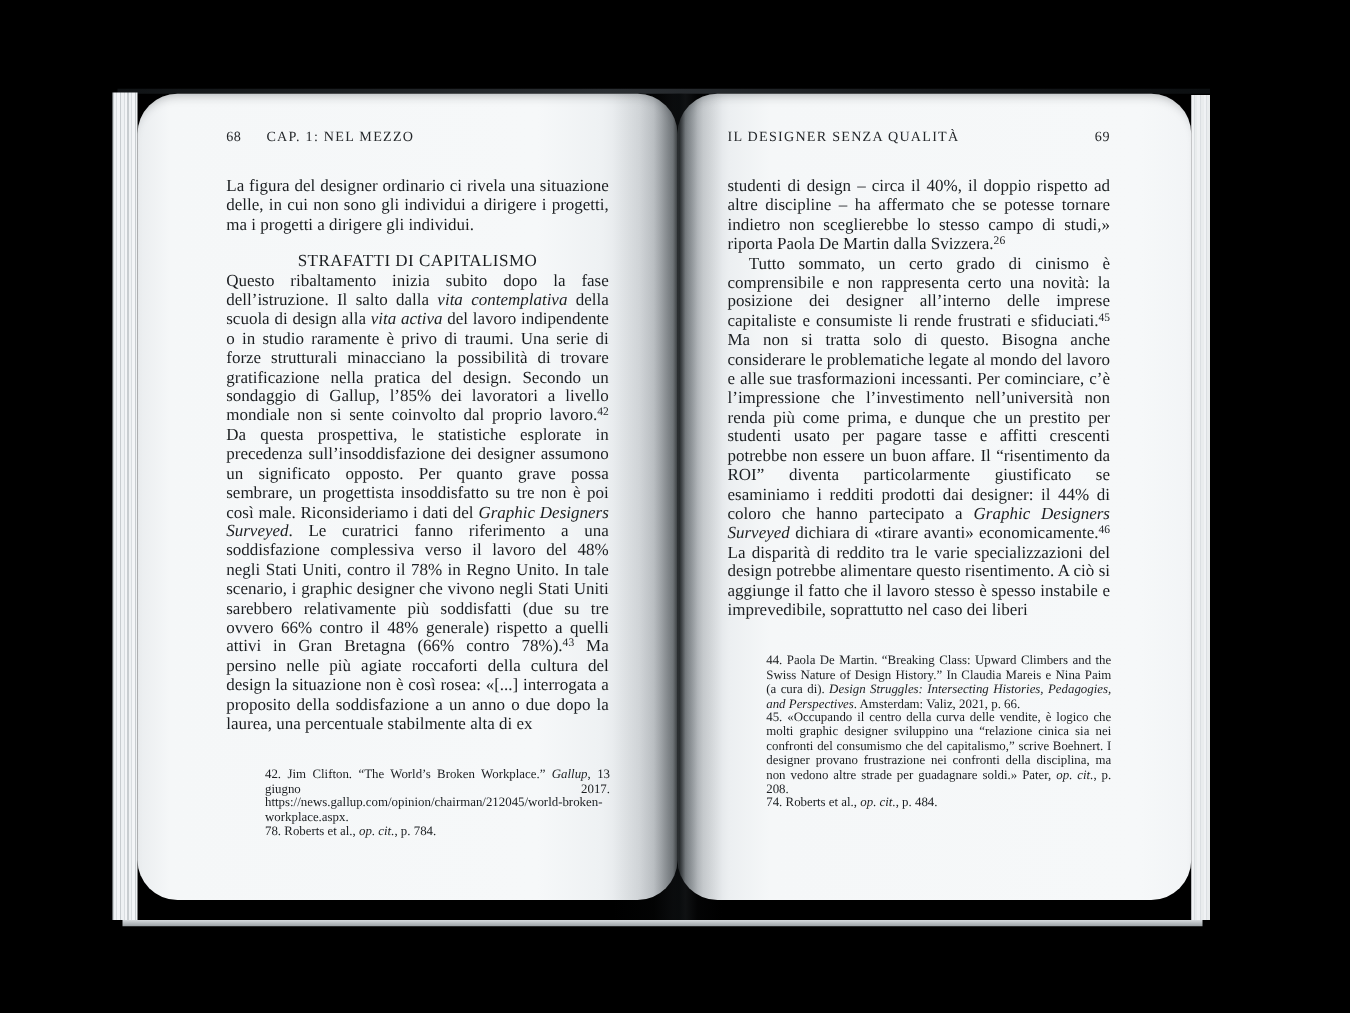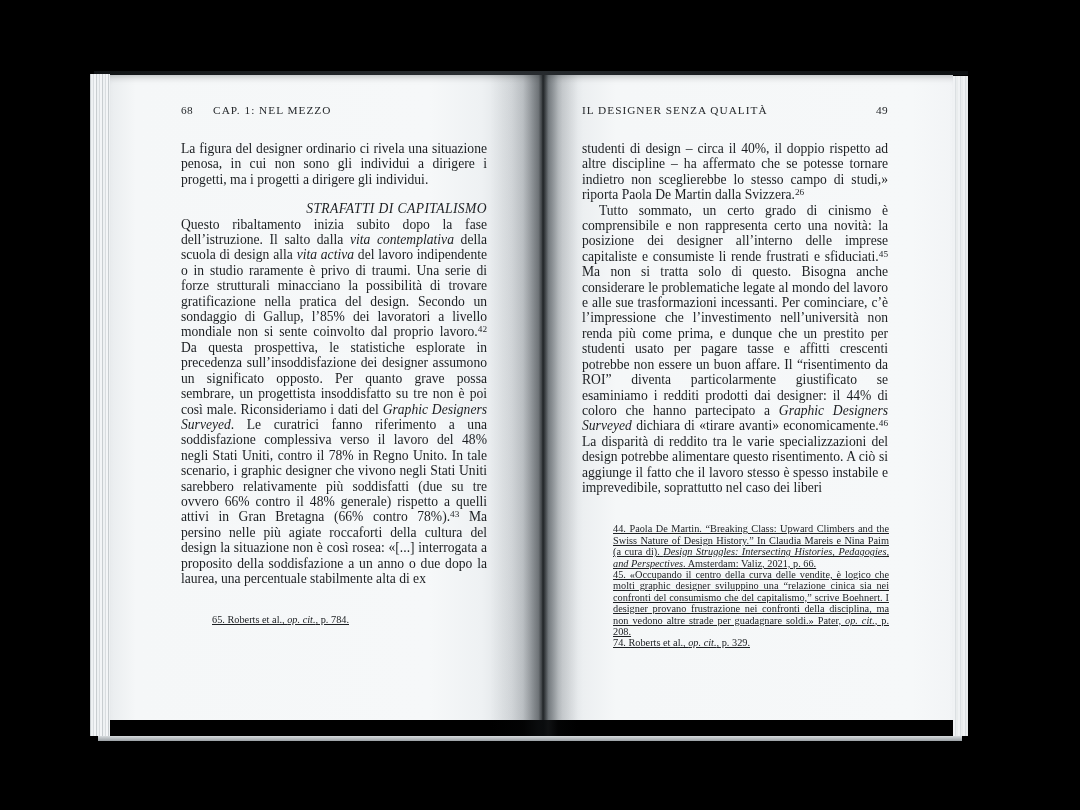--- a/index.html
+++ b/index.html
@@ -11,80 +11,81 @@
        background:linear-gradient(90deg,#101315,#2b2f33 45%,#191c1f 70%,#0c0f11);}
 
   .edge-left{position:absolute;left:0;top:3px;bottom:5px;width:20px;
        background:repeating-linear-gradient(90deg,#c8cdd0 0 1px,#eef1f3 1px 3px,#d9dde0 3px 4px,#f3f5f7 4px 6px);}
   .edge-right{position:absolute;right:0;top:5px;bottom:5px;width:15px;
        background:repeating-linear-gradient(90deg,#f0f2f4 0 2px,#dbdfe2 2px 3px,#e9eced 3px 5px);}
   .edge-bottom{position:absolute;left:8px;right:6px;bottom:0;height:5px;
        background:linear-gradient(#d6dadd,#9ba1a5);}
 
   .page{position:absolute;top:4px;bottom:21px;box-sizing:border-box;
-       box-shadow:inset 0 7px 9px -7px rgba(25,30,34,.4);}
+       box-shadow:inset 0 7px 9px -7px rgba(25,30,34,.4);border-radius:32px;}
   .page-left{left:20px;width:432px;padding:0 55px 0 71px;
        background:linear-gradient(90deg,#eaedef 0,#f5f7f8 6%,#f6f8f9 74%,#eef1f3 86%,#dde1e4 93%,#c2c7cb 97%,#9fa5a9 100%);}
   .page-right{left:452px;width:411px;padding:0 65px 0 40px;
        background:linear-gradient(90deg,#787e82 0,#aab0b4 2%,#d6dadd 5%,#ecefF1 10%,#f5f7f8 18%,#f6f8f9 90%,#f2f4f6 100%);}
 
   .gutter{position:absolute;left:400px;width:110px;top:4px;bottom:5px;pointer-events:none;
        background:linear-gradient(90deg,rgba(25,29,33,0) 0%,rgba(25,29,33,.10) 30%,rgba(25,29,33,.40) 44%,rgba(12,15,17,.78) 48.5%,rgba(40,45,49,.38) 53%,rgba(25,29,33,.12) 62%,rgba(25,29,33,0) 80%);}
 
   .pagehead{margin-top:29px;height:15px;display:flex;align-items:baseline;
        font-size:11.3px;letter-spacing:1px;color:#24272a;white-space:nowrap;}
   .pagehead .num{letter-spacing:.4px;}
   .page-left .pagehead .num{margin-right:20px;}
   .page-right .pagehead{justify-content:space-between;}
 
   .pagebody{margin-top:22px;font-size:13.6px;line-height:15.4px;text-align:justify;
        hyphens:auto;-webkit-hyphens:auto;}
   .pagebody p{margin:0;}
   .pagebody p.indented{text-indent:17px;}
-  .pagebody h2{margin:14px 0 0 0;font-size:13.6px;font-weight:normal;text-align:right;
-       letter-spacing:.4px;font-style:italic;}
+  .pagebody h2{margin:14px 0 0 0;font-size:13.6px;font-weight:normal;text-align:center;
+       letter-spacing:.4px;}
   .pagebody sup{font-size:68%;line-height:0;vertical-align:baseline;position:relative;top:-.45em;}
 
   .footnotes{margin:28px 0 0 31px;width:276px;font-size:10.3px;line-height:11.4px;
-       text-align:justify;hyphens:auto;text-decoration:underline;-webkit-hyphens:auto;}
+       text-align:justify;hyphens:auto;-webkit-hyphens:auto;}
   .footnotes p{margin:0;}
 </style>
 </head>
 <body>
 
 <div class="book">
   <div class="edge-left"></div>
 
   <div class="page page-left">
     <div class="pagehead">
       <span class="num">68</span>
       <span class="head">CAP. 1: NEL MEZZO</span>
     </div>
     <div class="pagebody">
-      <p><span>La figura del designer ordinario ci rivela una situazione penosa, in cui non sono gli individui a dirigere i progetti, ma i progetti a dirigere gli individui.</span></p>
+      <p><span>La figura del designer ordinario ci rivela una situazione delle, in cui non sono gli individui a dirigere i progetti, ma i progetti a dirigere gli individui.</span></p>
       <h2>STRAFATTI DI CAPITALISMO</h2>
       <p><span>Questo ribaltamento inizia subito dopo la fase dell’istruzione. Il salto dalla </span><i>vita contemplativa</i><span> della scuola di design alla </span><i>vita activa</i><span> del lavoro indipendente o in studio raramente è privo di traumi. Una serie di forze strutturali minacciano la possibilità di trovare gratificazione nella pratica del design. Secondo un sondaggio di Gallup, l’85% dei lavoratori a livello mondiale non si sente coinvolto dal proprio lavoro.</span><sup>42</sup><span> Da questa prospettiva, le statistiche esplorate in precedenza sull’insoddisfazione dei designer assumono un significato opposto. Per quanto grave possa sembrare, un progettista insoddisfatto su tre non è poi così male. Riconsideriamo i dati del </span><i>Graphic Designers Surveyed</i><span>. Le curatrici fanno riferimento a una soddisfazione complessiva verso il lavoro del 48% negli Stati Uniti, contro il 78% in Regno Unito. In tale scenario, i graphic designer che vivono negli Stati Uniti sarebbero relativamente più soddisfatti (due su tre ovvero 66% contro il 48% generale) rispetto a quelli attivi in Gran Bretagna (66% contro 78%).</span><sup>43</sup><span> Ma persino nelle più agiate roccaforti della cultura del design la situazione non è così rosea: «[...] interrogata a proposito della soddisfazione a un anno o due dopo la laurea, una percentuale stabilmente alta di ex</span></p>
     </div>
     <div class="footnotes">
-      <p><span>65. Roberts et al., </span><i>op. cit.</i><span>, p. 784.</span></p>
+      <p><span>42. Jim Clifton. “The World’s Broken Workplace.” </span><i>Gallup</i><span>, 13 giugno 2017. https://news.gallup.com/opinion/chairman/212045/world-broken-workplace.aspx.</span></p>
+      <p><span>78. Roberts et al., </span><i>op. cit.</i><span>, p. 784.</span></p>
     </div>
   </div>
 
   <div class="page page-right">
     <div class="pagehead">
       <span class="head">IL DESIGNER SENZA QUALITÀ</span>
-      <span class="num">49</span>
+      <span class="num">69</span>
     </div>
     <div class="pagebody">
       <p><span>studenti di design – circa il 40%, il doppio rispetto ad altre discipline – ha affermato che se potesse tornare indietro non sceglierebbe lo stesso campo di studi,» riporta Paola De Martin dalla Svizzera.</span><sup>26</sup></p>
       <p class="indented"><span>Tutto sommato, un certo grado di cinismo è comprensibile e non rappresenta certo una novità: la posizione dei designer all’interno delle imprese capitaliste e consumiste li rende frustrati e sfiduciati.</span><sup>45</sup><span> Ma non si tratta solo di questo. Bisogna anche considerare le problematiche legate al mondo del lavoro e alle sue trasformazioni incessanti. Per cominciare, c’è l’impressione che l’investimento nell’università non renda più come prima, e dunque che un prestito per studenti usato per pagare tasse e affitti crescenti potrebbe non essere un buon affare. Il “risentimento da ROI” diventa particolarmente giustificato se esaminiamo i redditi prodotti dai designer: il 44% di coloro che hanno partecipato a </span><i>Graphic Designers Surveyed</i><span> dichiara di «tirare avanti» economicamente.</span><sup>46</sup><span> La disparità di reddito tra le varie specializzazioni del design potrebbe alimentare questo risentimento. A ciò si aggiunge il fatto che il lavoro stesso è spesso instabile e imprevedibile, soprattutto nel caso dei liberi</span></p>
     </div>
     <div class="footnotes">
       <p><span>44. Paola De Martin. “Breaking Class: Upward Climbers and the Swiss Nature of Design History.” In Claudia Mareis e Nina Paim (a cura di). </span><i>Design Struggles: Intersecting Histories, Pedagogies, and Perspectives</i><span>. Amsterdam: Valiz, 2021, p. 66.</span></p>
       <p><span>45. «Occupando il centro della curva delle vendite, è logico che molti graphic designer sviluppino una “relazione cinica sia nei confronti del consumismo che del capitalismo,” scrive Boehnert. I designer provano frustrazione nei confronti della disciplina, ma non vedono altre strade per guadagnare soldi.» Pater, </span><i>op. cit.</i><span>, p. 208.</span></p>
-      <p><span>74. Roberts et al., </span><i>op. cit.</i><span>, p. 329.</span></p>
+      <p><span>74. Roberts et al., </span><i>op. cit.</i><span>, p. 484.</span></p>
     </div>
   </div>
 
   <div class="gutter"></div>
   <div class="edge-right"></div>
   <div class="edge-bottom"></div>
 </div>
 
 </body></html>

